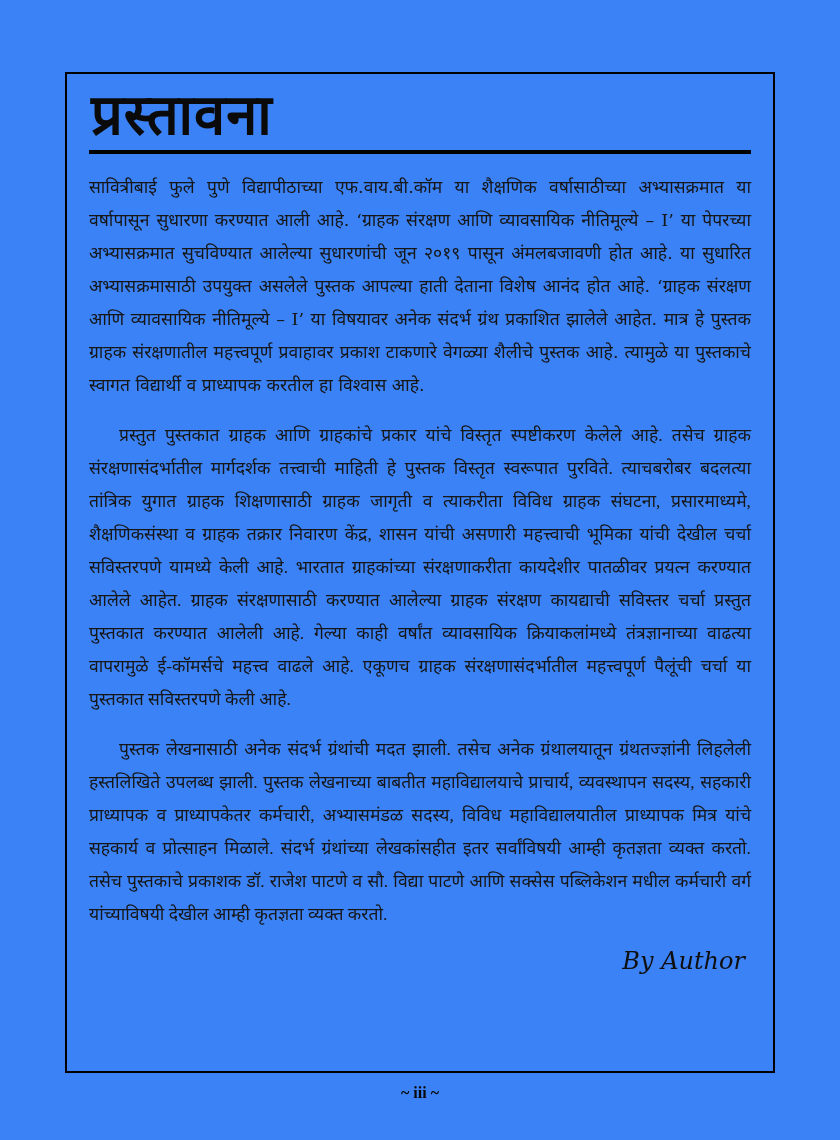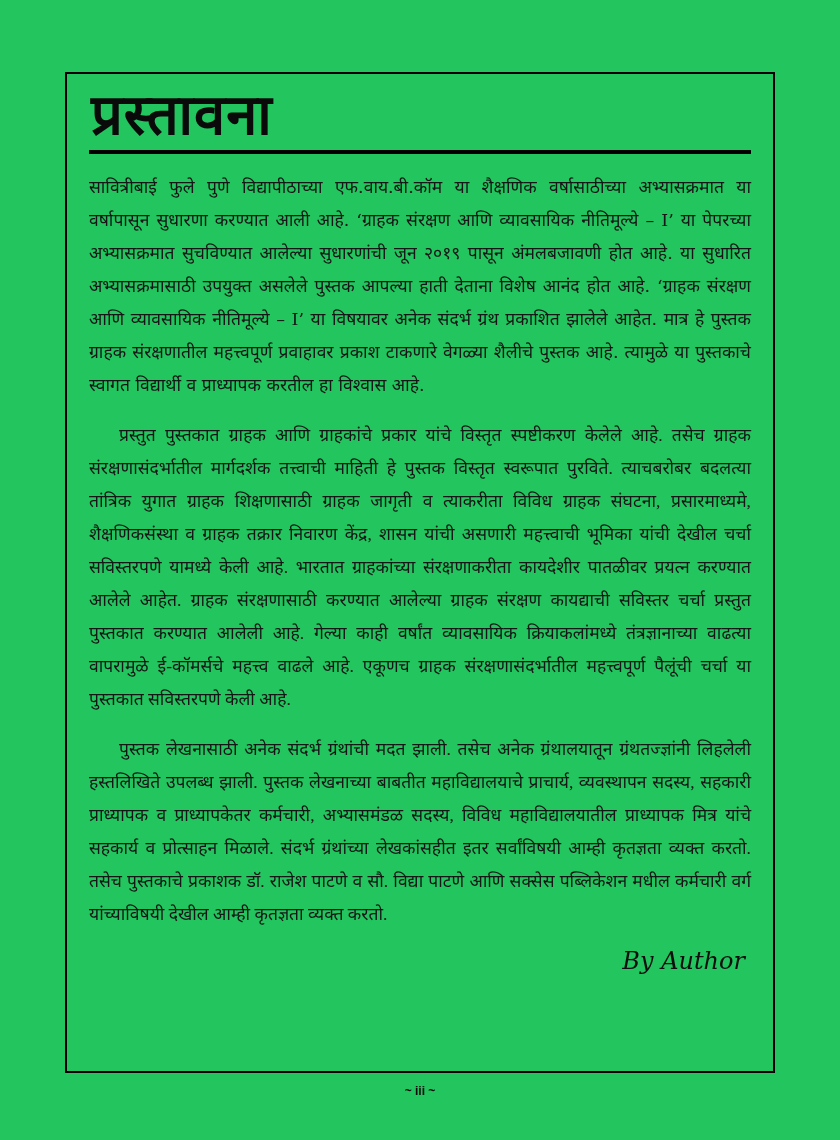--- a/index.html
+++ b/index.html
@@ -10,21 +10,21 @@
     width: 840px;
     height: 1140px;
     background: #ffffff;
     color: #141414;
     font-family: "DejaVu Serif", "Liberation Serif", serif;
   }
   .page {
     position: relative;
     width: 840px;
     height: 1140px;
-    background: #22c55e;
+    background: #3b82f6;
     overflow: hidden;
   }
   .frame {
     position: absolute;
     left: 65px;
     top: 72px;
     width: 710px;
     height: 1001px;
     border: 2px solid #000000;
     box-sizing: border-box;
@@ -70,24 +70,24 @@
     font-weight: 500;
     text-align: right;
     color: #0f0f0f;
   }
   .footer {
     position: absolute;
     left: 0;
     right: 0;
     top: 1084px;
     text-align: center;
-    font-size: 12px;
+    font-size: 16px;
     font-weight: 700;
     color: #0a0a0a;
-    font-family: Liberation Sans, sans-serif;
+    font-family: Liberation Serif, serif;
   }
 </style>
 </head>
 <body>
 
 <div class="page">
   <div class="frame">
     <h1 class="title">प्रस्तावना</h1>
     <div class="title-rule"></div>
 

